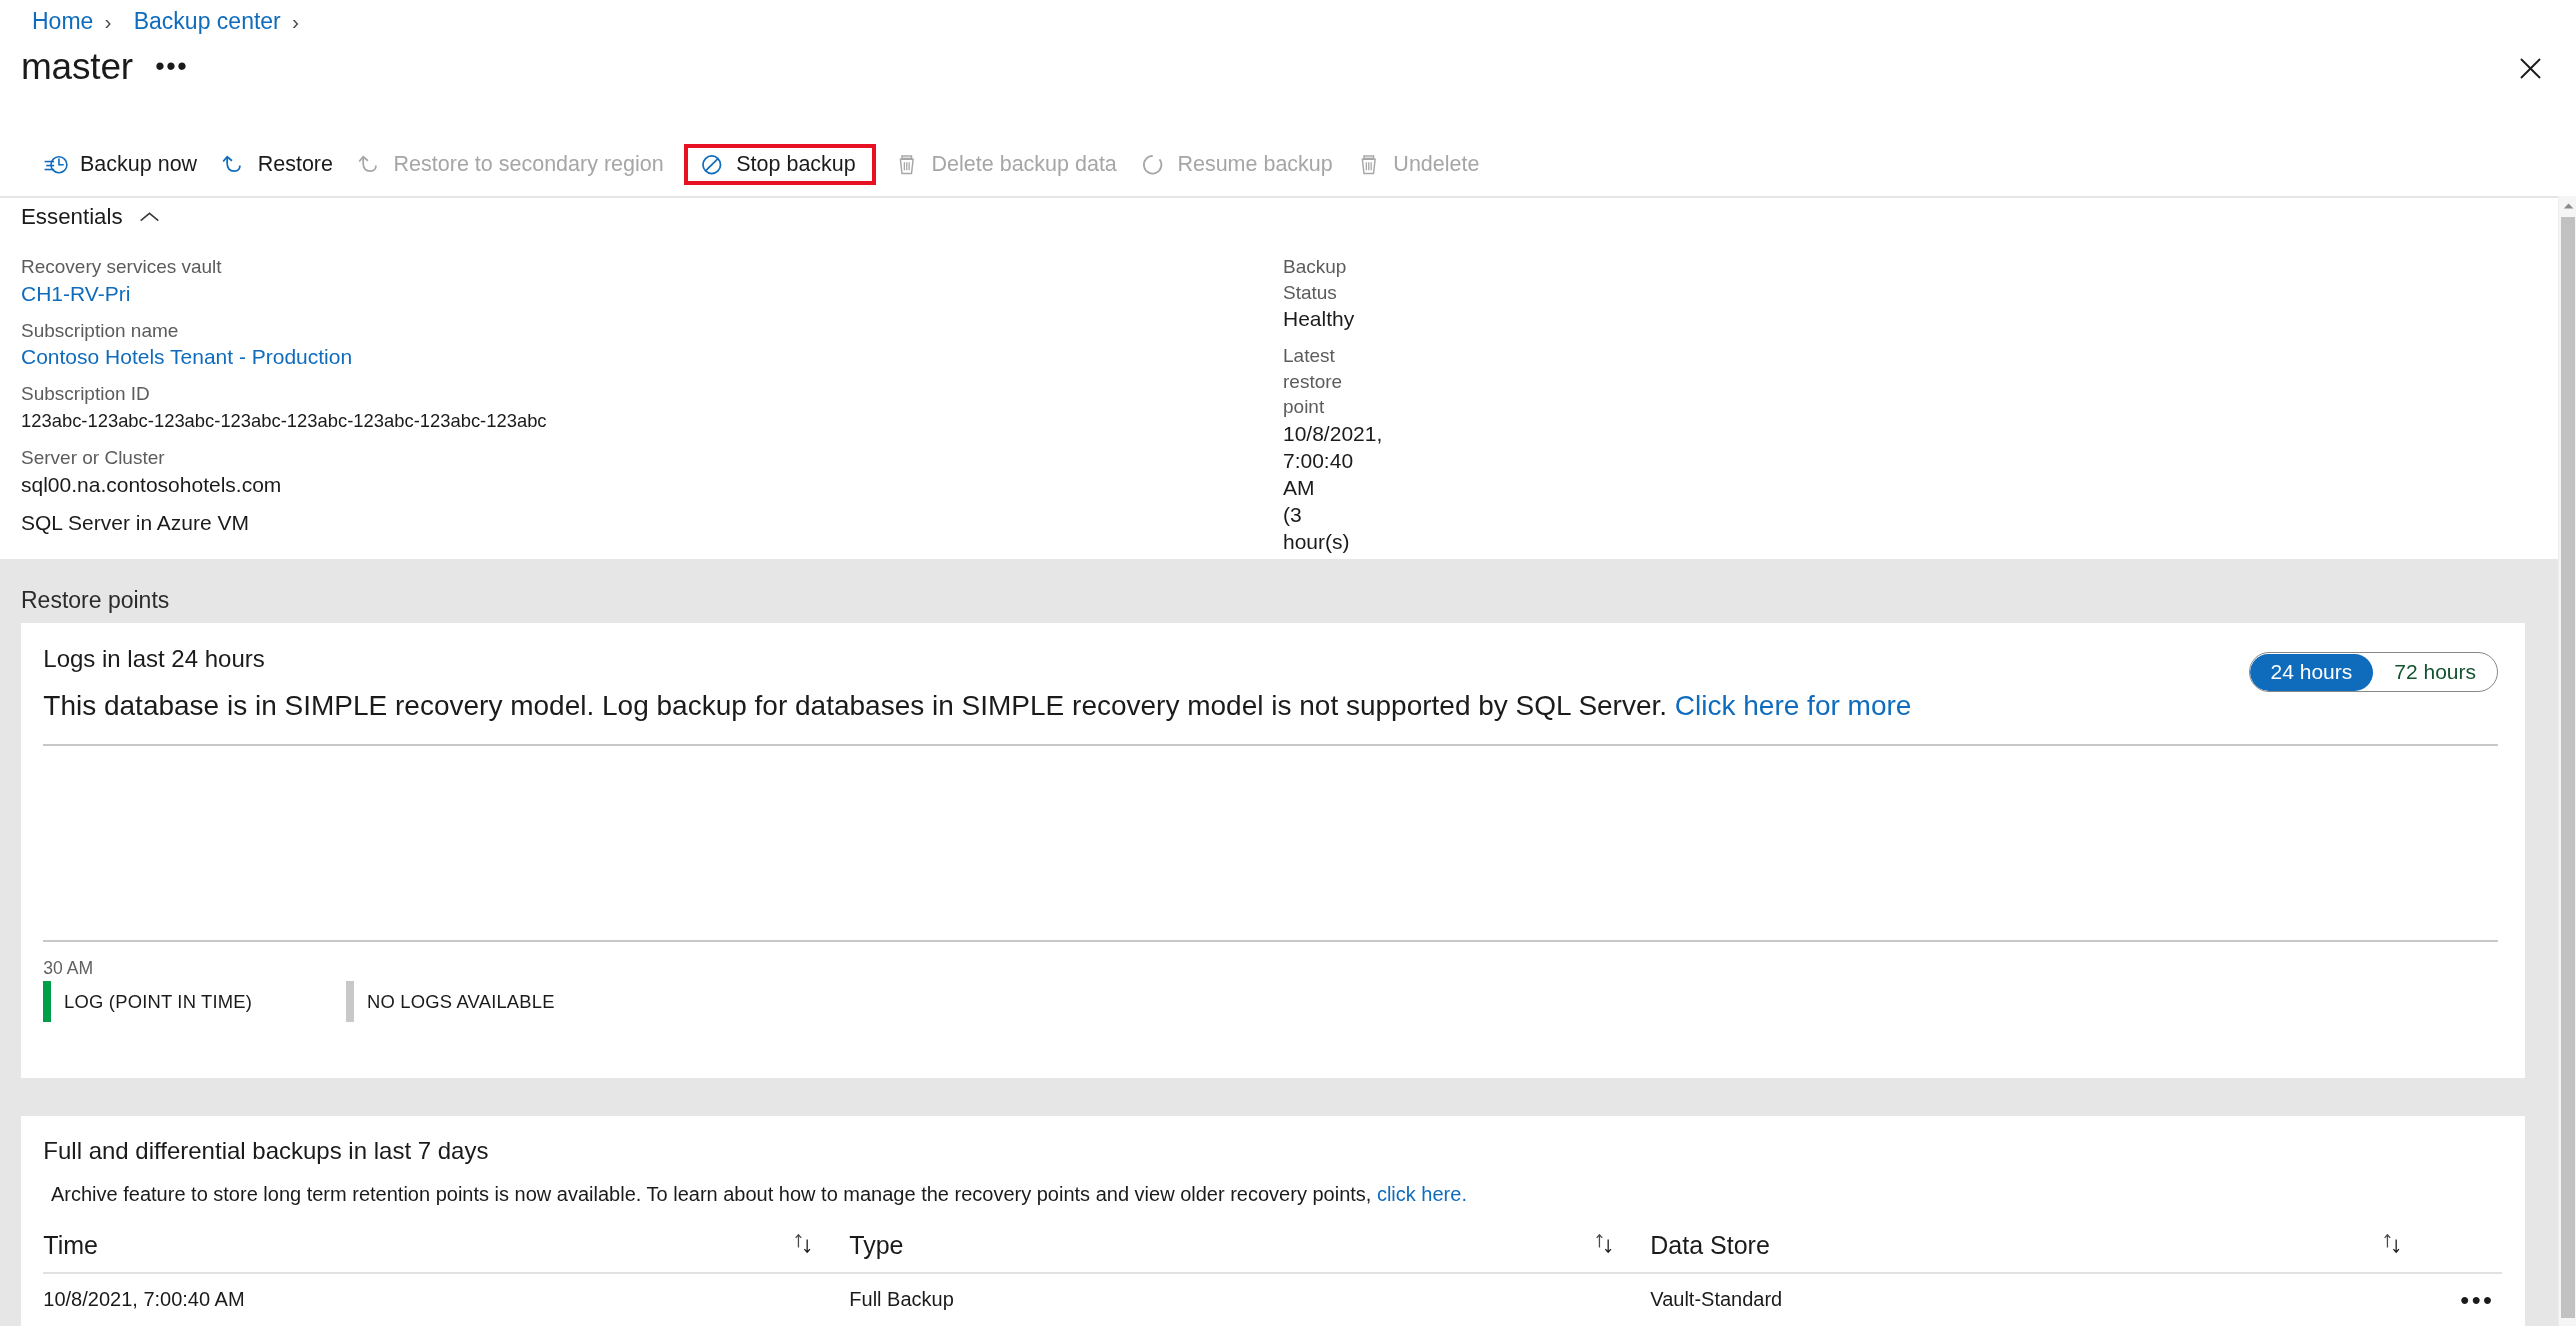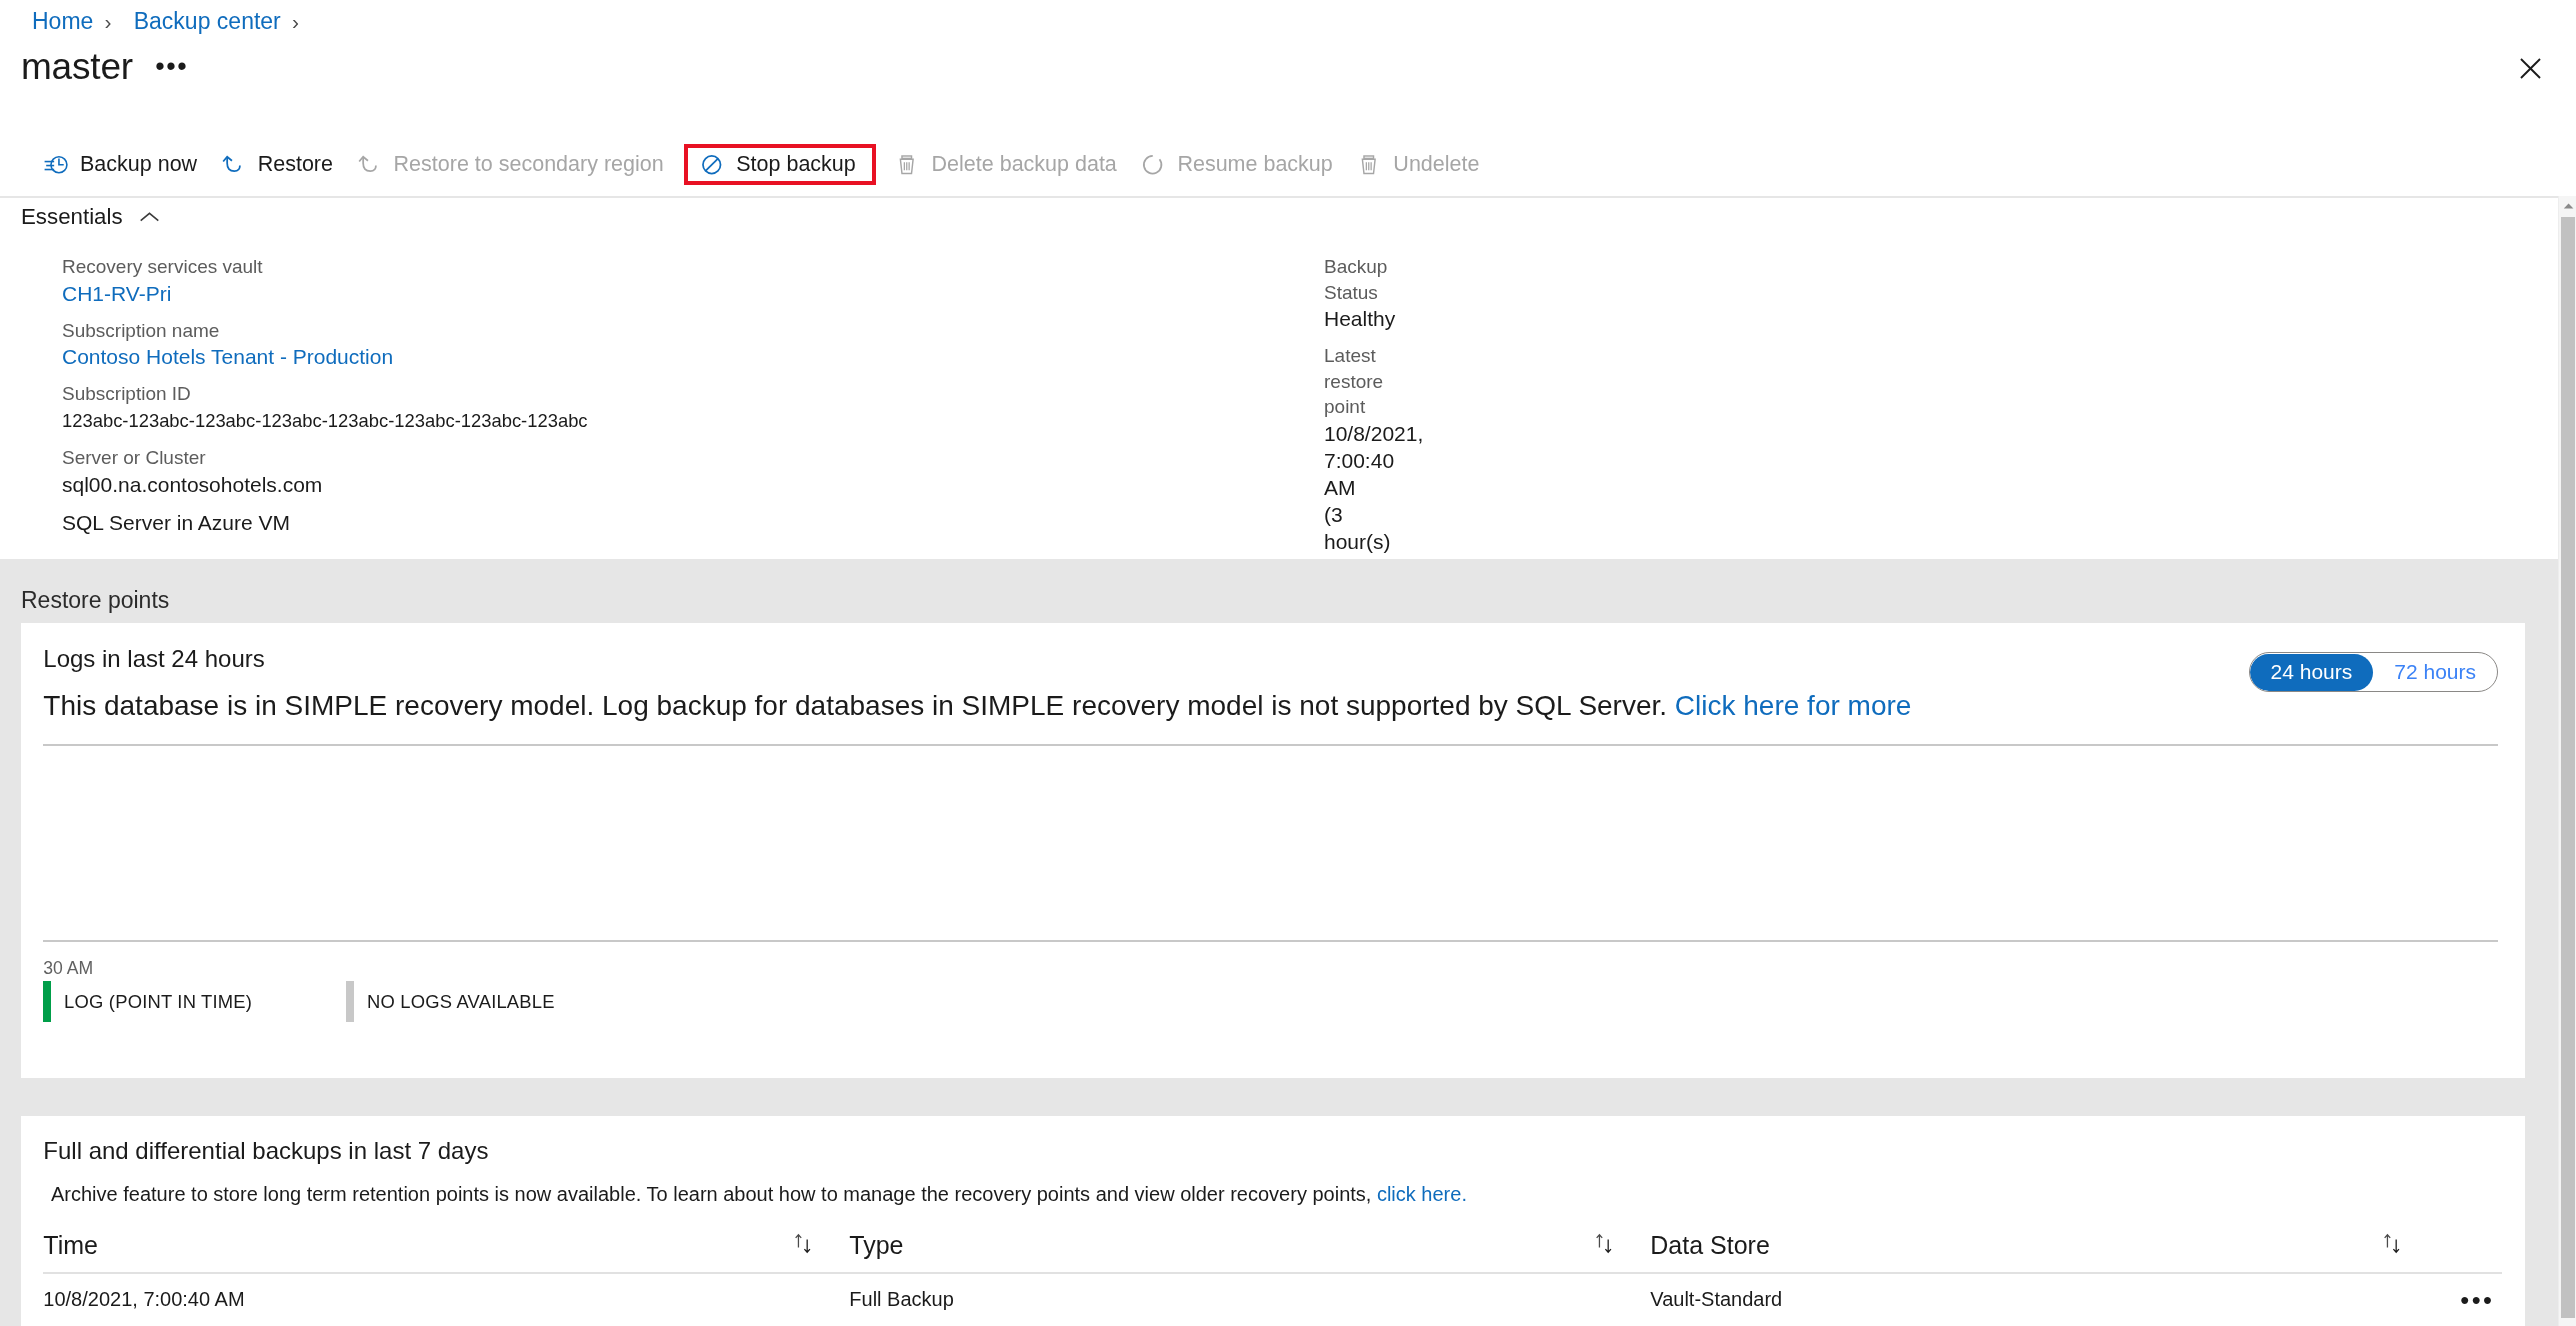--- a/index.html
+++ b/index.html
@@ -50,21 +50,21 @@
   .cmdbar-divider { position:absolute; left:0; top:196px; width:2576px; height:1.6px; background:#e6e6e6; }
 
   
   .essentials-head {
     position:absolute; left:21px; top:204px;
     display:flex; align-items:center; gap:16px; cursor:pointer;
   }
   .essentials-head .lbl { font-size:22.3px; color:#1b1b1b; }
 
   .ess-grid { position:absolute; left:0; top:254px; width:2576px; display:flex; }
-  .ess-col { width:1269px; padding-left:21px;margin-left:41px; }
+  .ess-col { width:1269px; padding-left:21px; }
   .ess-col.right { padding-left:1283px; width:1307px; position:absolute; left:0; top:0;}
   .ess-item { margin-bottom:11.2px; }
   .ess-label { font-size:19px; color:#5c5c5c; line-height:25.5px; }
   .ess-value { font-size:21px; color:#1b1b1b; line-height:27px; }
   .ess-value.link { color:#0f6cbd; cursor:pointer; }
   .ess-value.small { font-size:18.4px; }
 
   
   .grey-body { position:absolute; left:0; top:559px; width:2566px; height:768px; background:#e6e6e6; }
 
@@ -79,21 +79,21 @@
   .card-note { font-size:28px; color:#1b1b1b; line-height:27px; }
   .card-note .lnk { color:#0f6cbd; cursor:pointer; }
 
   .toggle-group {
     position:absolute; right:27px; top:29px;
     display:flex; align-items:center; border:1.6px solid #8a8886; border-radius:32px;
     height:40px; padding:0; overflow:hidden; background:#fff;
   }
   .toggle-opt {
     padding:0 21px; height:37px; display:flex; align-items:center; font-size:21px;
-    color:#3b82f6; cursor:pointer; border-radius:32px;
+    color:#14532d; cursor:pointer; border-radius:32px;
   }
   .toggle-opt.active { background:#0f6cbd; color:#ffffff; }
 
   .chart-area { position:absolute; left:22.3px; top:121px; width:2455px; height:209px; }
   .chart-hr { position:absolute; left:0; width:2455px; height:1.6px; background:#c8c8c8; }
   .chart-tick-label { position:absolute; left:0; top:214px; font-size:17.6px; color:#616161; }
 
   .legend { position:absolute; left:22.3px; top:358px; display:flex; align-items:center; gap:0; }
   .legend-item { display:flex; align-items:center; gap:12.8px; margin-right:53px; }
   .legend-swatch { width:8px; height:41px; }

